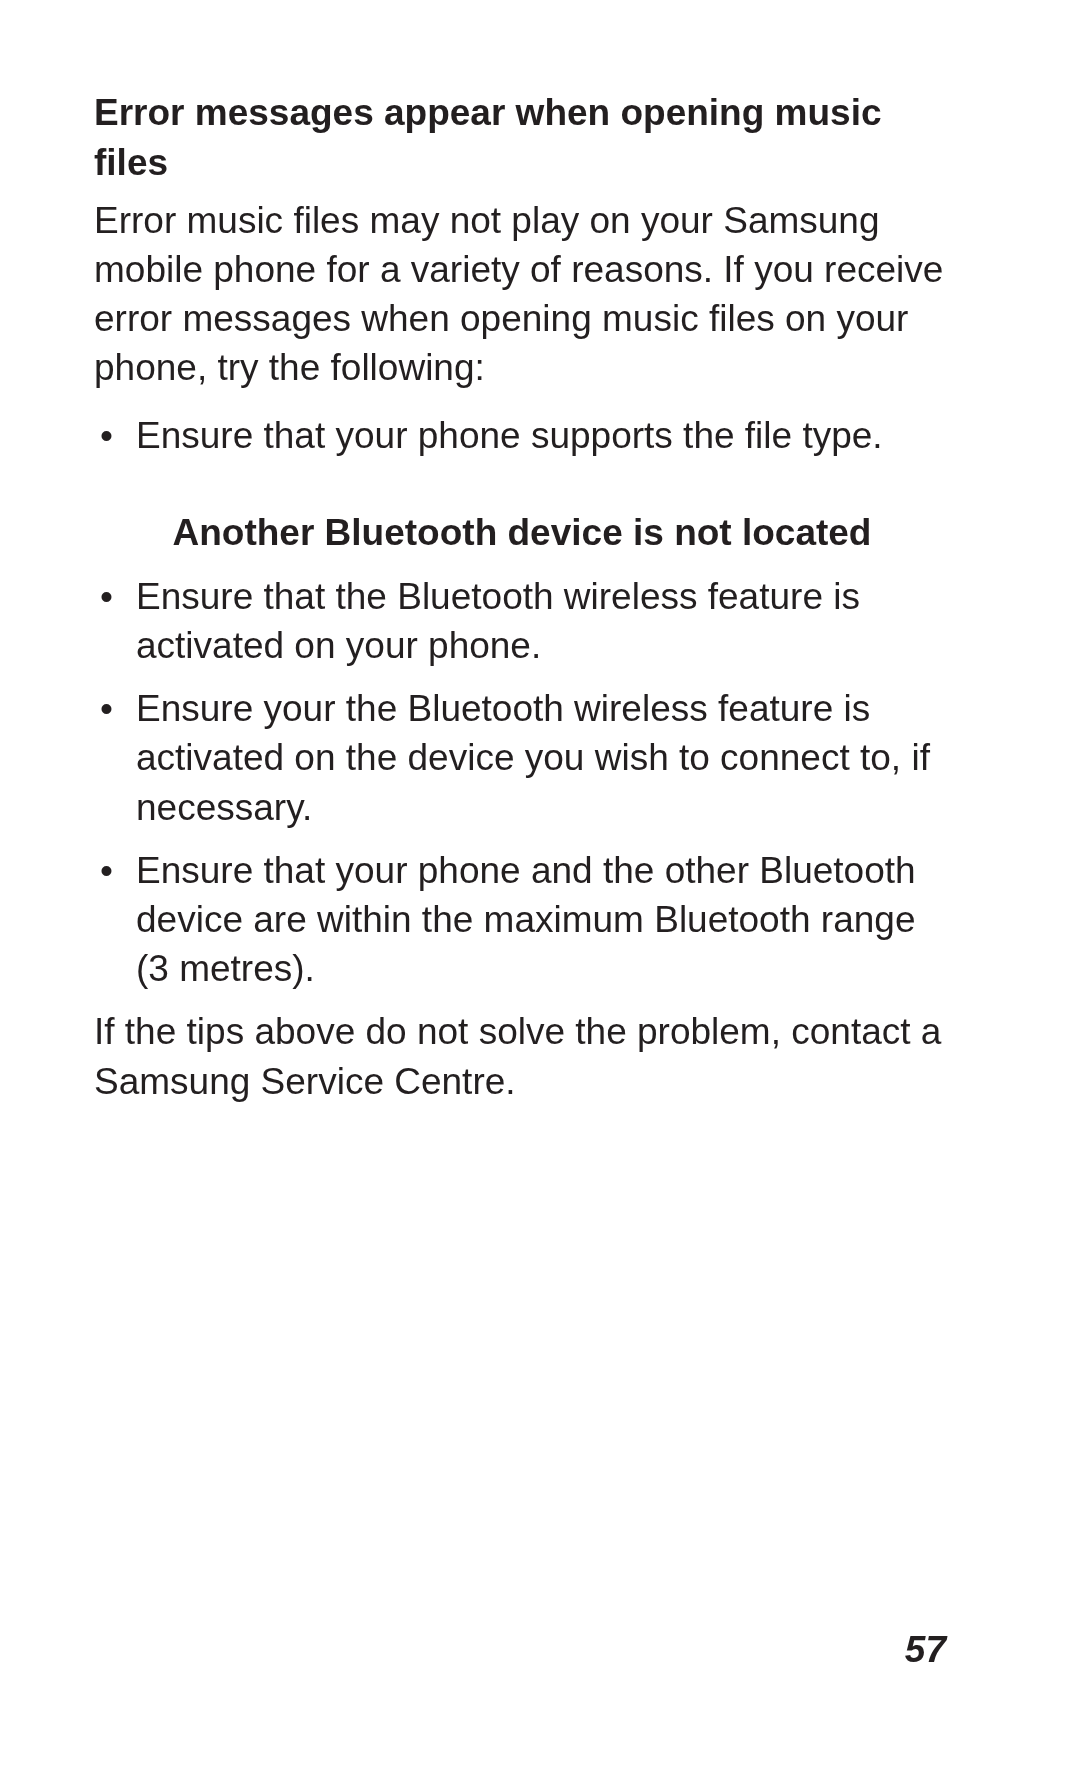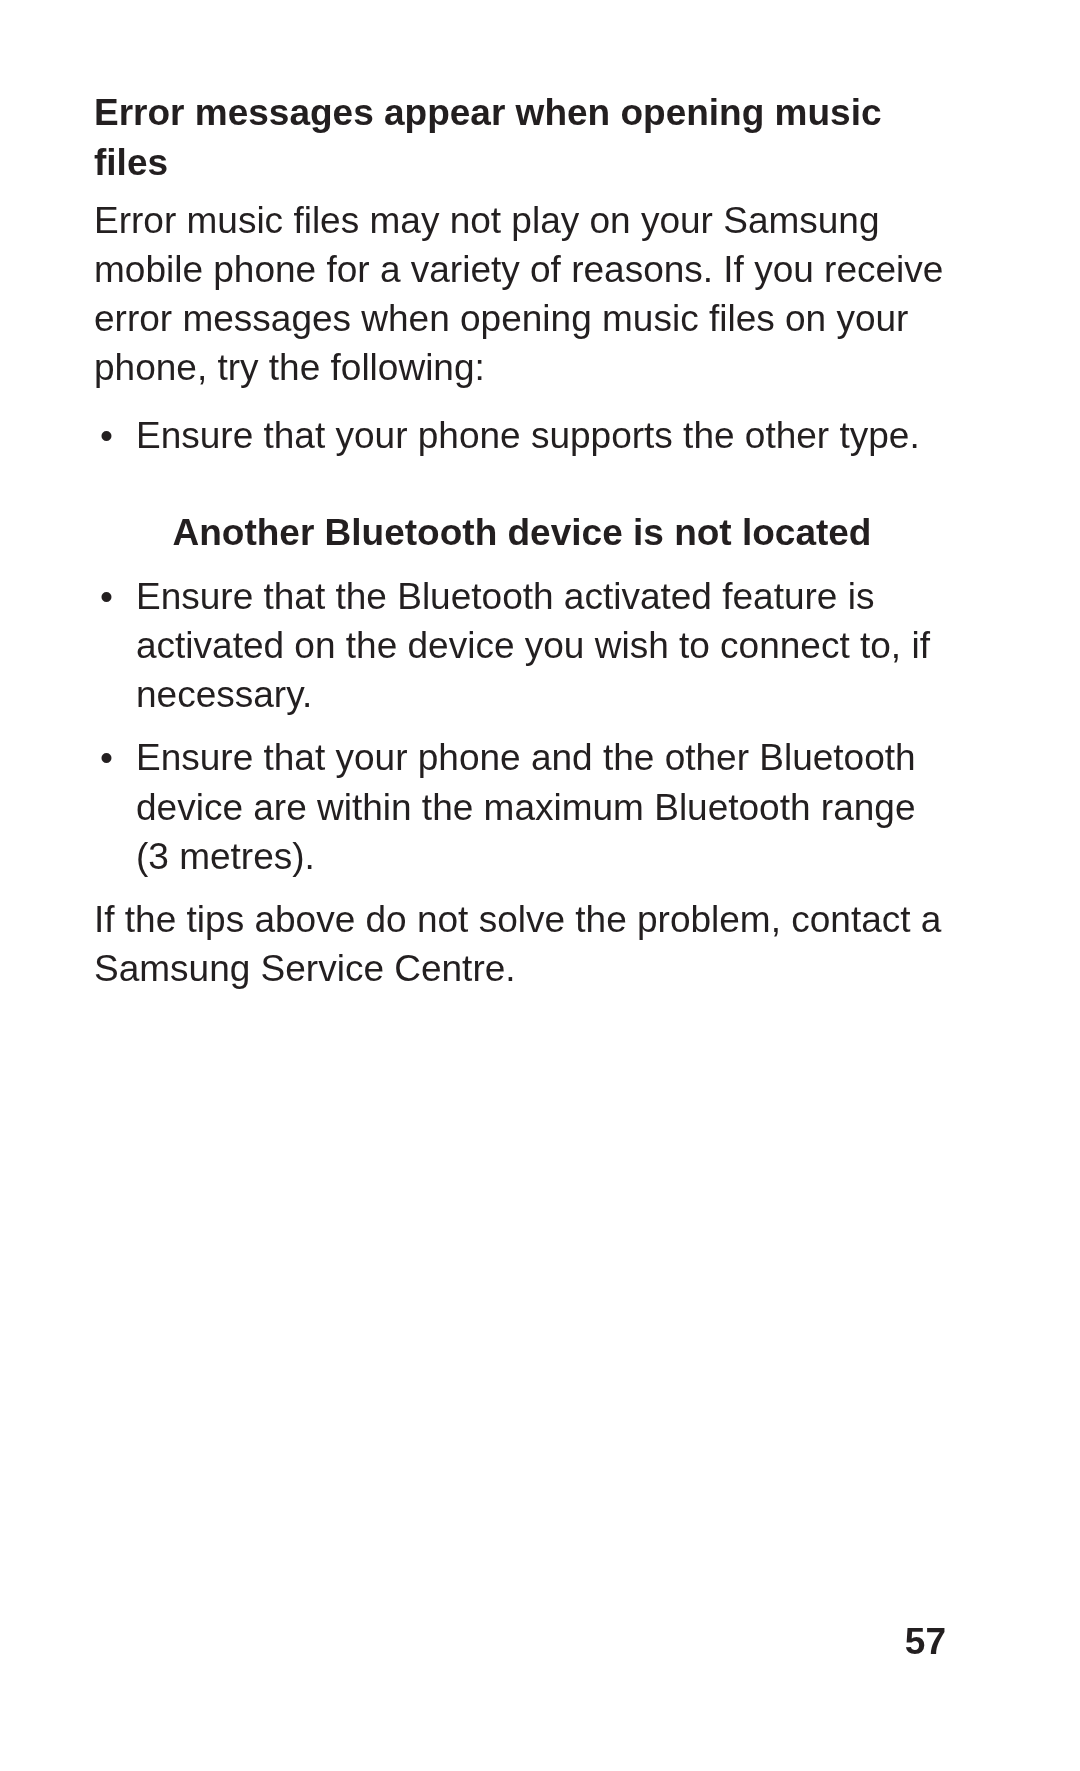--- a/index.html
+++ b/index.html
@@ -55,37 +55,39 @@
     content: "\2022";
     position: absolute;
     left: 6px;
     top: 0;
     font-size: 37px;
     line-height: 1.33;
   }
   .page-number {
     position: absolute;
     right: 94px;
-    bottom: 108px;
+    bottom: 100px;
     font-size: 37px;
     font-weight: bold;
+    font-style: italic;
   }
 </style>
 </head>
 <body>
 
 <div class="page">
 
   <h2>Error messages appear when opening music files</h2>
   <p class="body">Error music files may not play on your Samsung mobile phone for a variety of reasons. If you receive error messages when opening music files on your phone, try the following:</p>
   <ul>
-    <li>Ensure that your phone supports the other type.</li>
+    <li>Ensure that your phone supports the file type.</li>
   </ul>
 
   <h2 class="second">Another Bluetooth device is not located</h2>
   <ul>
-    <li>Ensure that the Bluetooth activated feature is activated on the device you wish to connect to, if necessary.</li>
+    <li>Ensure that the Bluetooth wireless feature is activated on your phone.</li>
+    <li>Ensure your the Bluetooth wireless feature is activated on the device you wish to connect to, if necessary.</li>
     <li>Ensure that your phone and the other Bluetooth device are within the maximum Bluetooth range (3 metres).</li>
   </ul>
   <p class="closing">If the tips above do not solve the problem, contact a Samsung Service Centre.</p>
 
   <div class="page-number">57</div>
 </div>
 
 </body></html>

